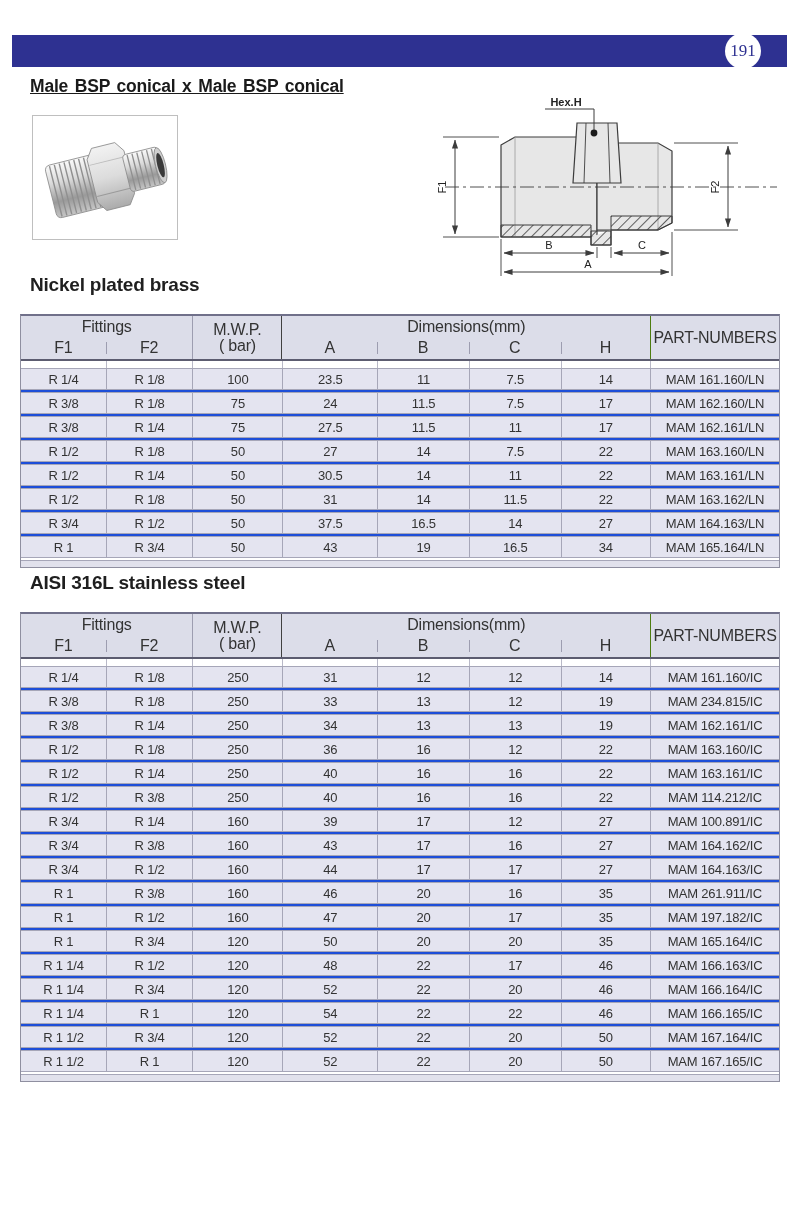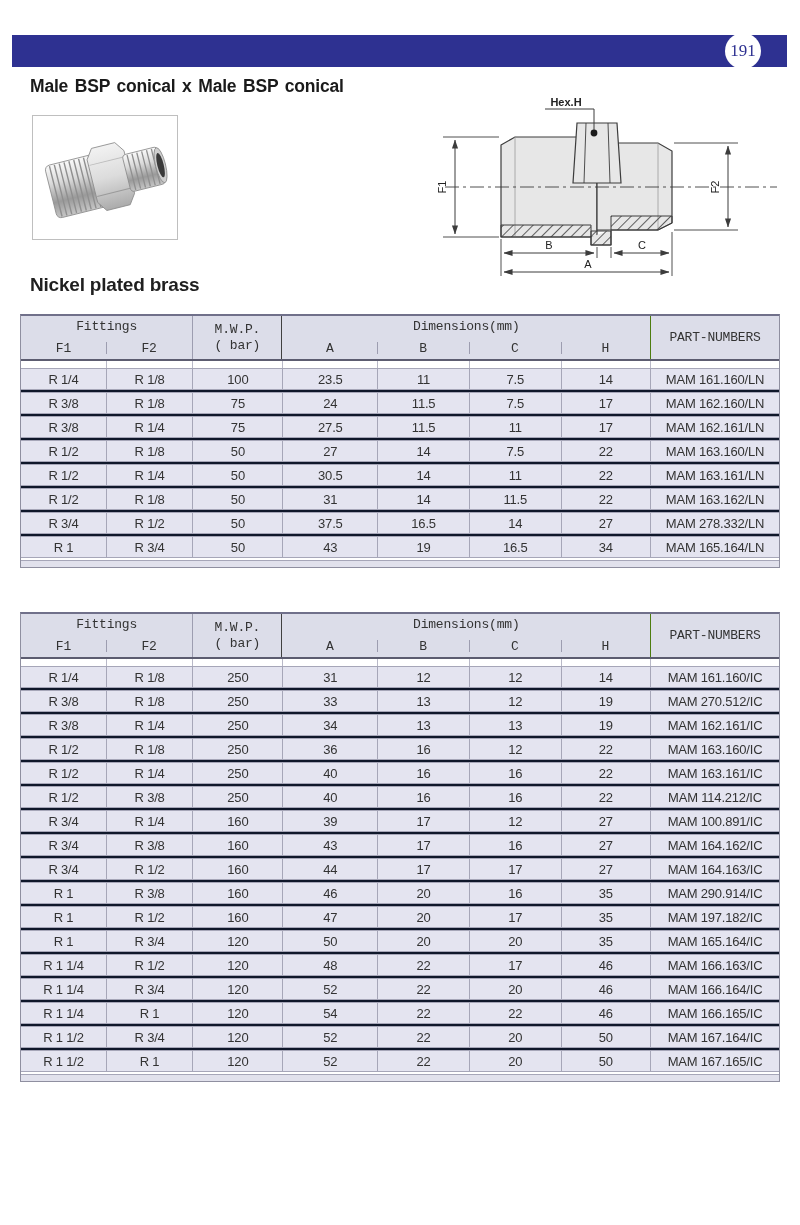--- a/index.html
+++ b/index.html
@@ -14,58 +14,58 @@
   
   .topbar { position:absolute; left:12px; top:23px; width:775px; height:32px; background:#2e3191; }
   .page-badge {
     position:absolute; right:26px; top:-2px; width:36px; height:36px;
     background:#ffffff; border-radius:50%;
     display:flex; align-items:center; justify-content:center;
     font-family:"Liberation Serif", serif; font-size:17px; color:#2e3191; letter-spacing:0;
   }
 
   
-  .main-title { position:absolute; left:30px; top:64px; font-size:17.5px; font-weight:bold; color:#1a1a1a; word-spacing:2px; }
+  .main-title { position:absolute; left:30px; top:64px; font-size:17.5px; font-weight:bold; color:#1a1a1a; word-spacing:2px;text-decoration:underline; }
 
   
   .photo-box { position:absolute; left:32px; top:103px; width:146px; height:125px; background:#fff; border:1px solid #bfbfbf; }
   .drawing-box { position:absolute; left:425px; top:83px; width:370px; height:195px; }
   svg text { font-family:"Liberation Sans", sans-serif; letter-spacing:0; }
 
   
   .sec-title { position:absolute; left:30px; font-size:19px; font-weight:bold; color:#1f1f1f; }
   .sec-title.t1 { top:262px; }
   .sec-title.t2 { top:560px; }
 
   
   .tbl { position:absolute; left:20px; width:760px; border:1px solid #8f8fa0; border-top:2px solid #70708a; background:#fff; }
   .tbl.t1 { top:302px; }
   .tbl.t2 { top:600px; }
 
   .grid8 { display:grid; grid-template-columns:11.2% 11.4% 11.9% 12.5% 12.1% 12.1% 11.8% 17%; }
 
-  .tbl-head { background:#dcdde9; grid-template-rows:21px 22px; border-bottom:2px solid #5c5c70; font-size:13px; color:#333;font-family:Liberation Mono, monospace; }
+  .tbl-head { background:#dcdde9; grid-template-rows:21px 22px; border-bottom:2px solid #5c5c70; font-size:16px; color:#333; }
   .tbl-head > div { display:flex; align-items:center; justify-content:center; position:relative; }
   .h-fittings { grid-column:1/3; grid-row:1; }
   .h-f1 { grid-column:1; grid-row:2; }
   .h-f2 { grid-column:2; grid-row:2; }
   .h-mwp { grid-column:3; grid-row:1/3; flex-direction:column; border-left:1px solid #9d9db0; border-right:1px solid #404040; line-height:16px; }
   .h-dims { grid-column:4/8; grid-row:1; }
   .h-a { grid-column:4; grid-row:2; }
   .h-b { grid-column:5; grid-row:2; }
   .h-c { grid-column:6; grid-row:2; }
   .h-h { grid-column:7; grid-row:2; }
   .h-part { grid-column:8; grid-row:1/3; border-left:1px solid #4d7c0f; }
   .tick::before { content:""; position:absolute; left:0; top:5px; bottom:5px; width:1px; background:#9d9db0; }
 
   .tbl-spacer { height:7px; background:#fff; }
   .sp-cell { border-left:1px solid #b9b9c8; }
   .sp-cell.first { border-left:none; }
 
-  .tbl-body { background:#0f172a; }
+  .tbl-body { background:#1d4ed8; }
   .t-row { background:#e4e4f0; border-top:1px solid #a6a6b8; border-bottom:1px solid #a6a6b8; margin-bottom:2px; font-size:13px; color:#333; }
   .t-cell { display:flex; align-items:center; justify-content:center; height:20px; border-left:1px solid #a6a6b8; white-space:nowrap; overflow:hidden; }
   .t-cell.first { border-left:none; }
 
   .tbl-bottom { height:7px; background:#e1e1ec; border-top:1px solid #a6a6b8; }
 </style>
 </head>
 <body>
 
 <div class="page">
@@ -272,36 +272,37 @@
           <div class="t-cell">MAM 163.162/LN</div>
         </div>
         <div class="t-row grid8">
           <div class="t-cell first">R 3/4</div>
           <div class="t-cell">R 1/2</div>
           <div class="t-cell">50</div>
           <div class="t-cell">37.5</div>
           <div class="t-cell">16.5</div>
           <div class="t-cell">14</div>
           <div class="t-cell">27</div>
-          <div class="t-cell">MAM 278.332/LN</div>
+          <div class="t-cell">MAM 164.163/LN</div>
         </div>
         <div class="t-row grid8">
           <div class="t-cell first">R 1</div>
           <div class="t-cell">R 3/4</div>
           <div class="t-cell">50</div>
           <div class="t-cell">43</div>
           <div class="t-cell">19</div>
           <div class="t-cell">16.5</div>
           <div class="t-cell">34</div>
           <div class="t-cell">MAM 165.164/LN</div>
         </div>
       </div>
     <div class="tbl-bottom"></div>
   </div>
 
+  <div class="sec-title t2">AISI 316L stainless steel</div>
 
   <div class="tbl t2">
     <div class="tbl-head grid8">
       <div class="h-fittings">Fittings</div>
       <div class="h-f1">F1</div>
       <div class="h-f2 tick">F2</div>
       <div class="h-mwp">
         <span>M.W.P.</span>
         <span>( bar)</span>
       </div>
@@ -334,21 +335,21 @@
           <div class="t-cell">MAM 161.160/IC</div>
         </div>
         <div class="t-row grid8">
           <div class="t-cell first">R 3/8</div>
           <div class="t-cell">R 1/8</div>
           <div class="t-cell">250</div>
           <div class="t-cell">33</div>
           <div class="t-cell">13</div>
           <div class="t-cell">12</div>
           <div class="t-cell">19</div>
-          <div class="t-cell">MAM 270.512/IC</div>
+          <div class="t-cell">MAM 234.815/IC</div>
         </div>
         <div class="t-row grid8">
           <div class="t-cell first">R 3/8</div>
           <div class="t-cell">R 1/4</div>
           <div class="t-cell">250</div>
           <div class="t-cell">34</div>
           <div class="t-cell">13</div>
           <div class="t-cell">13</div>
           <div class="t-cell">19</div>
           <div class="t-cell">MAM 162.161/IC</div>
@@ -414,21 +415,21 @@
           <div class="t-cell">MAM 164.163/IC</div>
         </div>
         <div class="t-row grid8">
           <div class="t-cell first">R 1</div>
           <div class="t-cell">R 3/8</div>
           <div class="t-cell">160</div>
           <div class="t-cell">46</div>
           <div class="t-cell">20</div>
           <div class="t-cell">16</div>
           <div class="t-cell">35</div>
-          <div class="t-cell">MAM 290.914/IC</div>
+          <div class="t-cell">MAM 261.911/IC</div>
         </div>
         <div class="t-row grid8">
           <div class="t-cell first">R 1</div>
           <div class="t-cell">R 1/2</div>
           <div class="t-cell">160</div>
           <div class="t-cell">47</div>
           <div class="t-cell">20</div>
           <div class="t-cell">17</div>
           <div class="t-cell">35</div>
           <div class="t-cell">MAM 197.182/IC</div>

